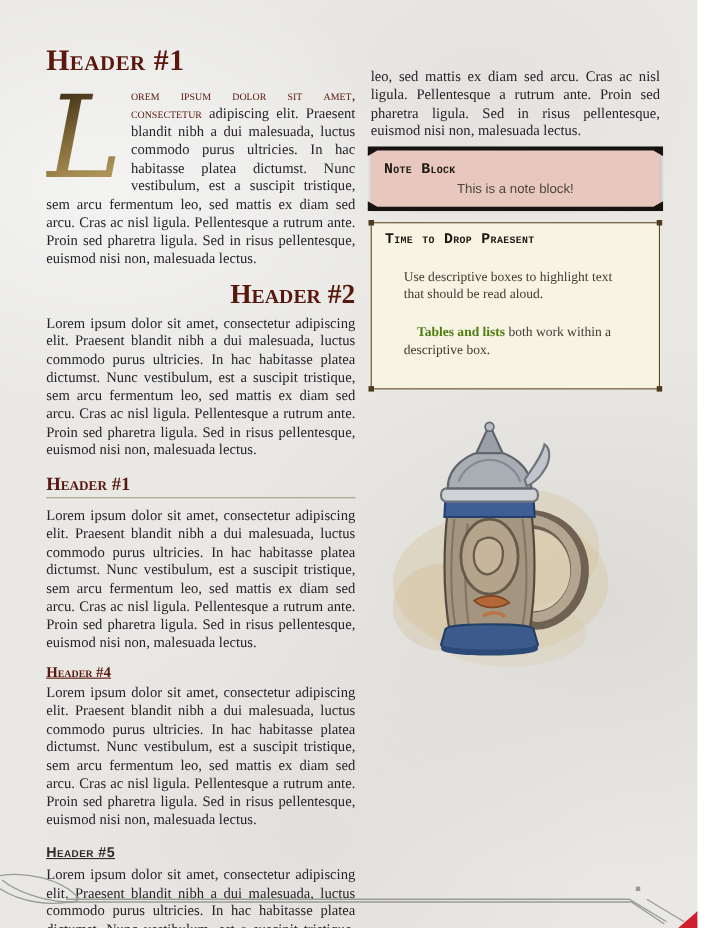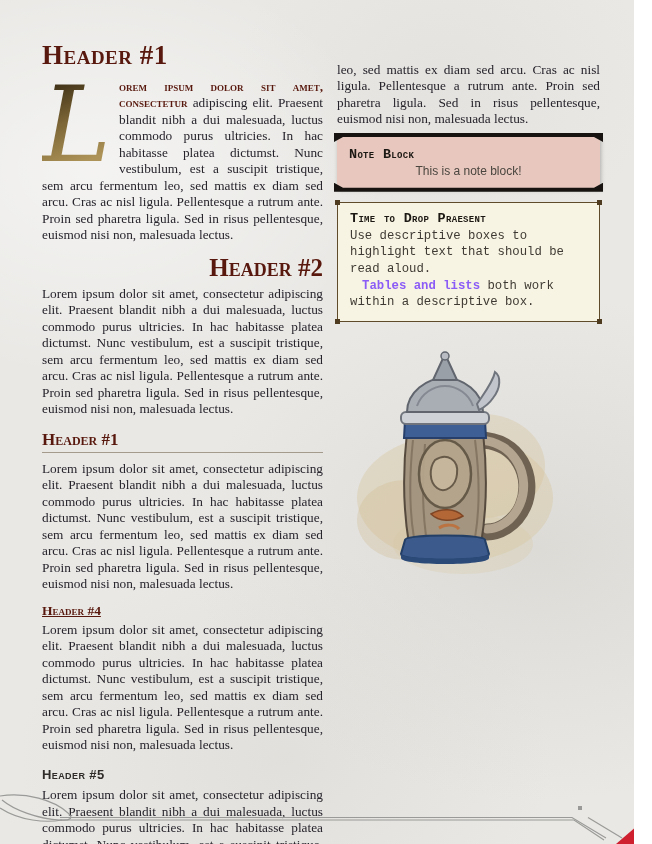--- a/index.html
+++ b/index.html
@@ -22,31 +22,31 @@
   }
   .col-left{width:281px;}
   .col-right{width:263px;padding-top:22px;}
   p{margin:0 0 9px 0;font-size:13.3px;line-height:1.24;text-align:justify;}
   h1,h2,h3,h4{font-family:"Liberation Serif",serif;color:#58180D;font-variant:small-caps;font-weight:700;margin:0;}
   h1{font-size:27px;letter-spacing:.5px;margin:0 0 8px 0;}
   h2{font-size:25px;margin:10px 0 4px 0;text-align:right;}
   h3{font-size:17px;margin:12px 0 8px 0;border-bottom:1.5px solid #a59b8c;padding-bottom:2px;}
   h4{font-size:13.5px;margin:10px 0 3px 0;text-decoration:underline;}
   h5.sans{font-family:"Liberation Sans",sans-serif;font-variant:small-caps;font-weight:700;
-      color:#2f2c2a;font-size:13px;letter-spacing:.4px;margin:14px 0 5px 0;}
+      color:#2f2c2a;font-size:13px;letter-spacing:.4px;margin:14px 0 5px 0;text-decoration:underline;}
   .dropcap{
     float:left;
     font-family:"DejaVu Serif",serif;font-style:italic;
     font-size:104px;line-height:.78;
     padding:6px 8px 0 0;
     color:#8f7a48;
     background:linear-gradient(160deg,#3a2d14 5%, #7d6637 45%, #ad9357 85%);
     -webkit-background-clip:text;background-clip:text;-webkit-text-fill-color:transparent;
   }
-  .lead-caps{font-variant:small-caps;text-transform:lowercase;color:#58180D;font-weight:700;}
+  .lead-caps{font-variant:small-caps;text-transform:lowercase;color:#58180D;font-weight:400;}
   .lead-caps::first-letter{text-transform:none;}
   
   .note{
     position:relative;
     background:#e8c8be;
     margin:8px 0 14px 0;
     padding:10px 12px 9px 12px;
     box-shadow:1px 2px 4px rgba(0,0,0,.25);
   }
   .ribbon{position:absolute;left:-3px;right:-3px;height:9px;background:#161310;}
@@ -61,23 +61,23 @@
   .descriptive{
     position:relative;
     background:#f8f4e3;
     border:1px solid #5f4a2a;
     padding:8px 12px 10px 12px;
     margin:0 0 18px 0;
   }
   .dot{position:absolute;width:5px;height:5px;background:#4f3c20;}
   .dot.tl{top:-3px;left:-3px;} .dot.tr{top:-3px;right:-3px;}
   .dot.bl{bottom:-3px;left:-3px;} .dot.br{bottom:-3px;right:-3px;}
-  .desc-text{font-family:Liberation Mono, monospace;font-size:12.3px;color:#3f3a33;margin:0;text-align:left;line-height:1.35;}
+  .desc-text{font-family:Liberation Serif, serif;font-size:12.3px;color:#3f3a33;margin:17px;text-align:left;line-height:1.35;}
   .desc-text.indent{ text-indent:12px;}
-  .desc-text b{color:#8b5cf6;}
+  .desc-text b{color:#4d7c0f;}
   .stein-wrap{margin:26px 0 0 6px;}
   
   .footer-svg{position:absolute;left:0;bottom:0;}
 </style>
 </head>
 <body>
 
 <div class="page">
   <div class="content">
 

